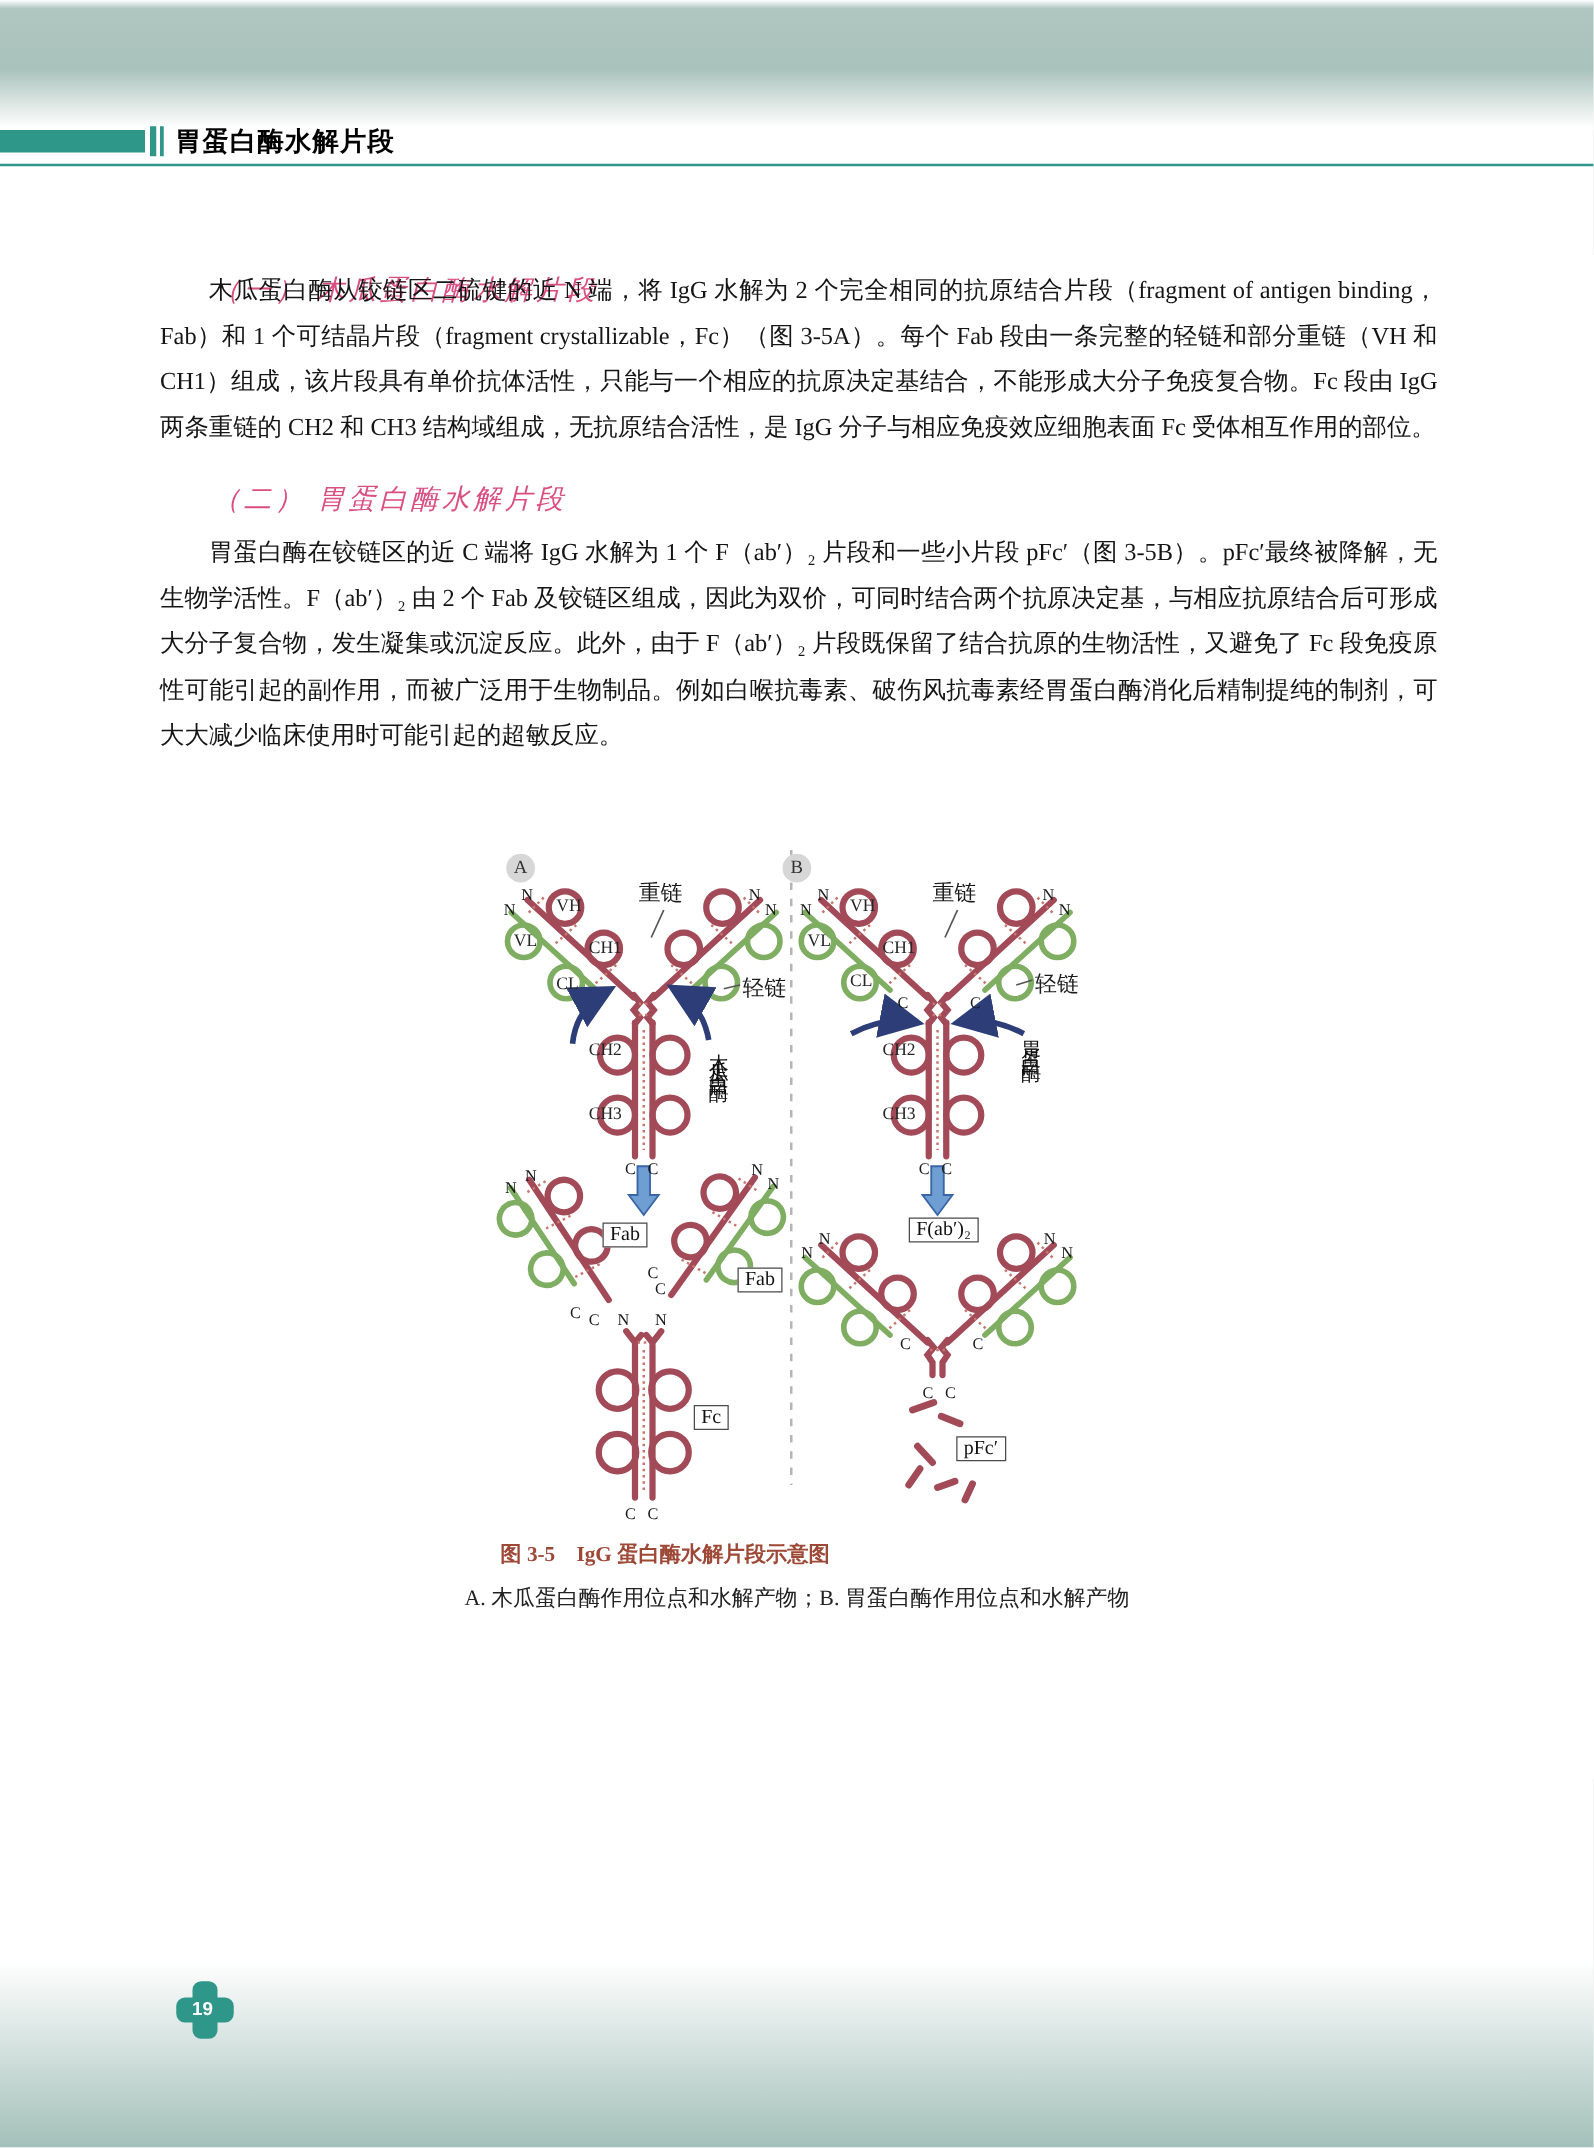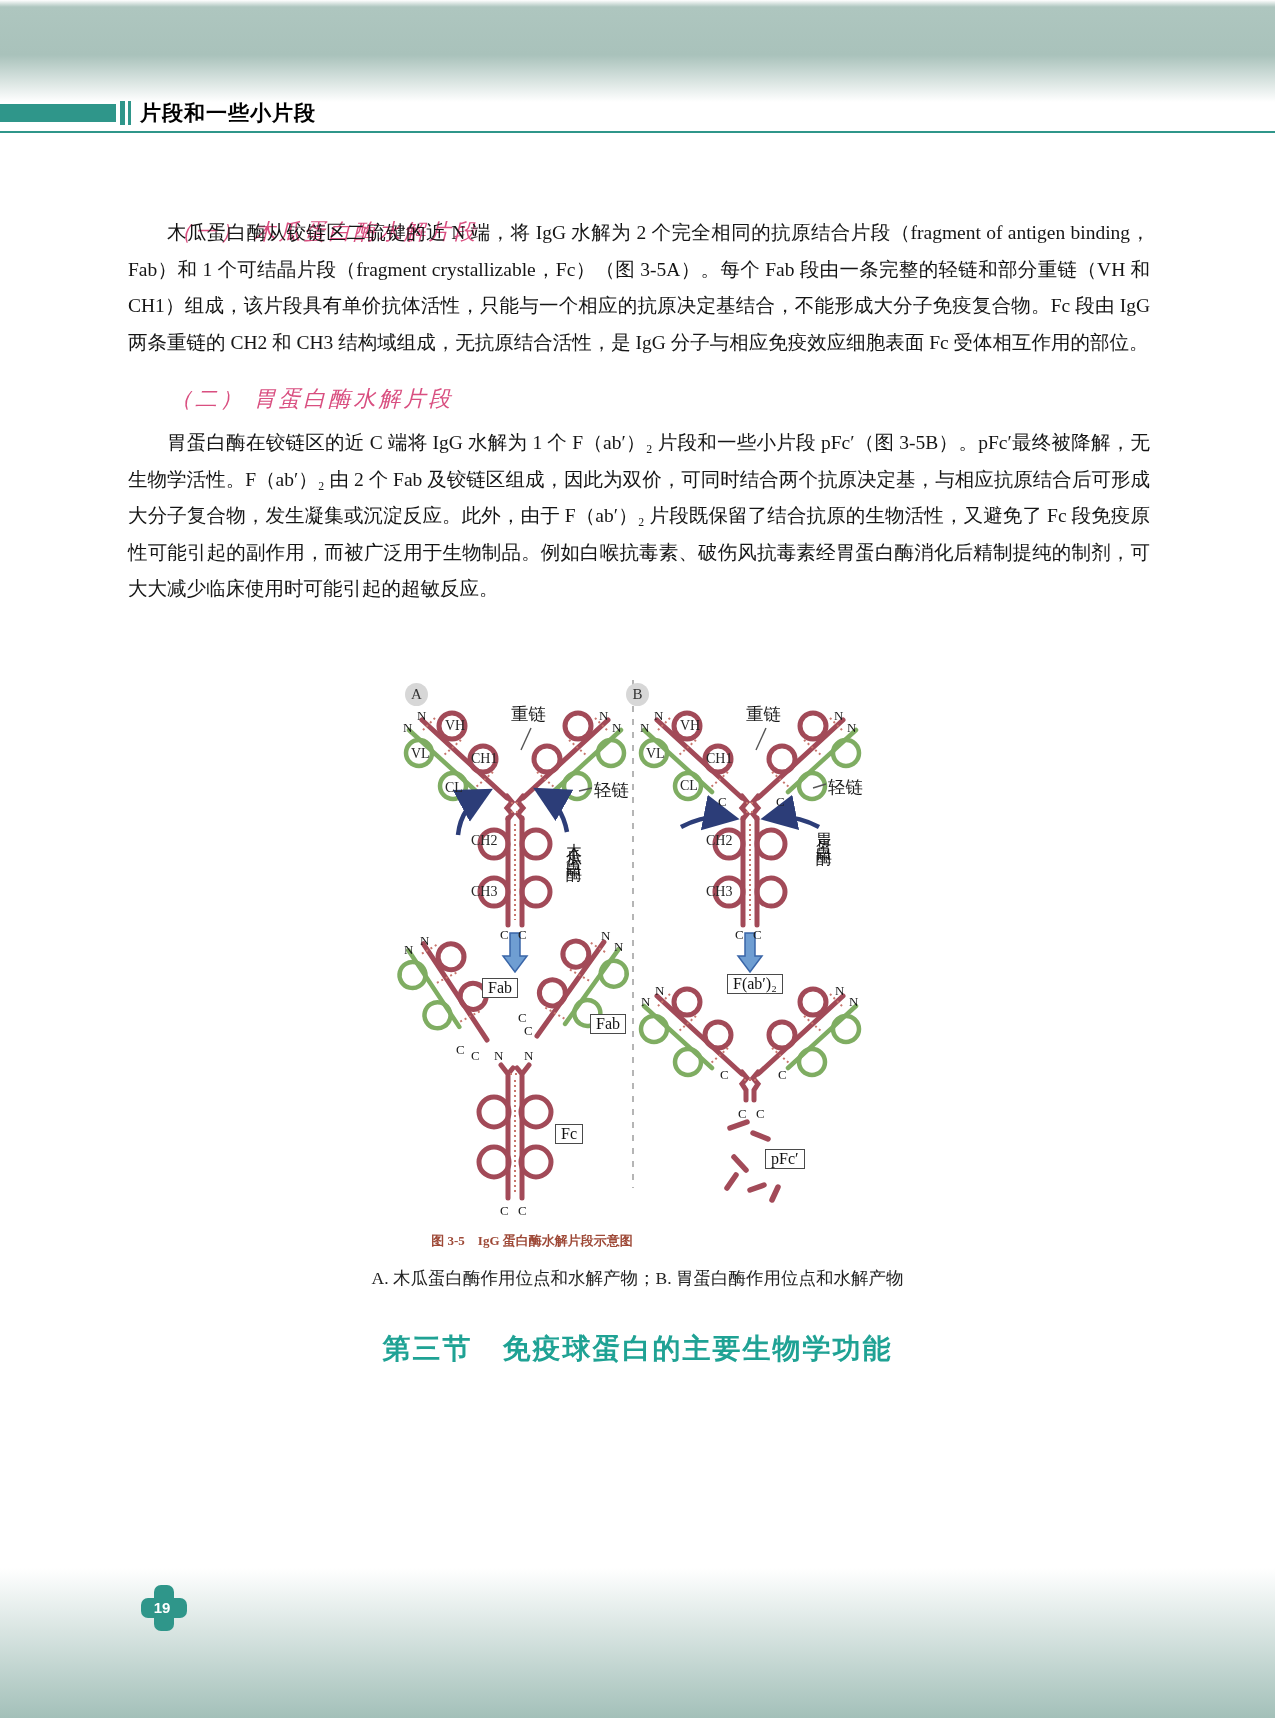--- a/index.html
+++ b/index.html
@@ -20,21 +20,21 @@
   .hdr-bar2 { position:absolute; left:128px; top:101px; width:3px; height:24px; background:#2f968a; }
   .hdr-title { position:absolute; left:140px; top:99px; font:bold 21px "Liberation Sans","DejaVu Sans",sans-serif; color:#000; letter-spacing:1px;}
   .hdr-line { position:absolute; left:0; top:131px; width:1275px; height:2px; background:#2f968a; }
   
   .subhead { position:absolute; left:170px; font-size:22px; color:#d94f80; letter-spacing:3px; font-style:italic; }
   .para { position:absolute; left:128px; width:1022px; font-size:19.5px; line-height:36.6px;
           text-align:justify; text-indent:2em; color:#151515; }
   .sec3-title { position:absolute; left:0; top:1330px; width:1275px; text-align:center;
     font:bold 28px "Liberation Sans","DejaVu Sans",sans-serif; color:#1fa294; letter-spacing:2px; }
   .fig-caption { position:absolute; left:0; top:1232px; width:1034px; padding-left:30px; text-align:center;
-    font-weight:bold; font-size:13px; color:#9e4937; }
+    font-weight:bold; font-size:17px; color:#9e4937; }
   .fig-subcaption { position:absolute; left:0; top:1266px; width:1275px; text-align:center;
     font-size:17.5px; color:#222; }
   
   .fig { position:absolute; left:365px; top:628px; width:510px; height:592px; }
   .fig svg { position:absolute; left:0; top:0; }
   .hc { stroke:#a24a58; stroke-width:5; fill:none; stroke-linecap:round; }
   .lc { stroke:#7fad62; stroke-width:4.5; fill:none; stroke-linecap:round; }
   .bond { stroke:#c8776e; stroke-width:2; fill:none; stroke-dasharray:2 3; }
   .navy { stroke:#2c3d78; stroke-width:4.5; fill:none; }
   .ptr { stroke:#555; stroke-width:1.4; fill:none; }
@@ -60,21 +60,21 @@
 </head>
 <body>
 
 <div class="page">
   <div class="top-grad"></div>
   <div class="bottom-grad"></div>
 
   <div class="hdr-block"></div>
   <div class="hdr-bar1"></div>
   <div class="hdr-bar2"></div>
-  <div class="hdr-title">片段和一些小片段</div>
+  <div class="hdr-title">胃蛋白酶水解片段</div>
   <div class="hdr-line"></div>
 
   <div class="subhead" style="top:174px;margin-top:43px;">（一） 木瓜蛋白酶水解片段</div>
   <div class="para" style="top:215px;">木瓜蛋白酶从铰链区二硫键的近 N 端，将 IgG 水解为 2 个完全相同的抗原结合片段（fragment of antigen binding，Fab）和 1 个可结晶片段（fragment crystallizable，Fc）（图 3-5A）。每个 Fab 段由一条完整的轻链和部分重链（VH 和 CH1）组成，该片段具有单价抗体活性，只能与一个相应的抗原决定基结合，不能形成大分子免疫复合物。Fc 段由 IgG 两条重链的 CH2 和 CH3 结构域组成，无抗原结合活性，是 IgG 分子与相应免疫效应细胞表面 Fc 受体相互作用的部位。</div>
 
   <div class="subhead" style="top:384px;font-style:italic;">（二） 胃蛋白酶水解片段</div>
   <div class="para" style="top:425px;">胃蛋白酶在铰链区的近 C 端将 IgG 水解为 1 个 F（ab′）₂ 片段和一些小片段 pFc′（图 3-5B）。pFc′最终被降解，无生物学活性。F（ab′）₂ 由 2 个 Fab 及铰链区组成，因此为双价，可同时结合两个抗原决定基，与相应抗原结合后可形成大分子复合物，发生凝集或沉淀反应。此外，由于 F（ab′）₂ 片段既保留了结合抗原的生物活性，又避免了 Fc 段免疫原性可能引起的副作用，而被广泛用于生物制品。例如白喉抗毒素、破伤风抗毒素经胃蛋白酶消化后精制提纯的制剂，可大大减少临床使用时可能引起的超敏反应。</div>
 
   <div class="fig">
     <svg viewBox="0 0 510 592" width="510" height="592">
@@ -223,20 +223,19 @@
     <span class="fl" style="left:355px; top:439px;">C</span>
     <span class="fl" style="left:413px; top:439px;">C</span>
     <span class="fl" style="left:373px; top:478px;">C</span>
     <span class="fl" style="left:391px; top:478px;">C</span>
     <div class="fbox" style="left:400px; top:521px;">pFc′</div>
   </div>
 
   <div class="fig-caption">图 3-5　IgG 蛋白酶水解片段示意图</div>
   <div class="fig-subcaption">A. 木瓜蛋白酶作用位点和水解产物；B. 胃蛋白酶作用位点和水解产物</div>
 
-  <div class="sec3-title">第三节　免疫球蛋白的主要生物学功能</div>
 
   <div class="pgcross">
     <div class="v"></div>
     <div class="h"></div>
     <div class="num">19</div>
   </div>
 </div>
 
 </body></html>

